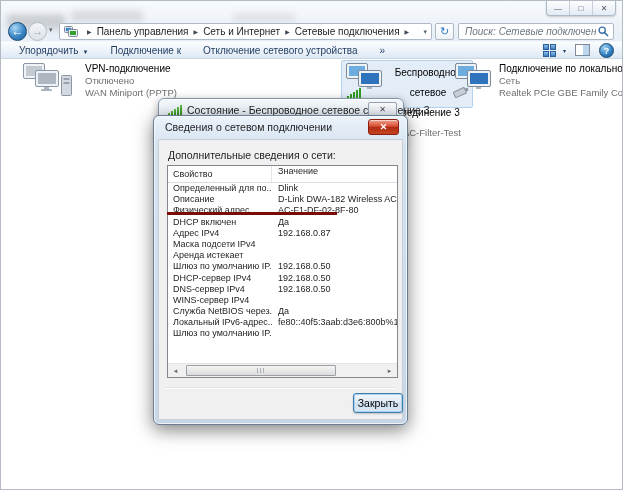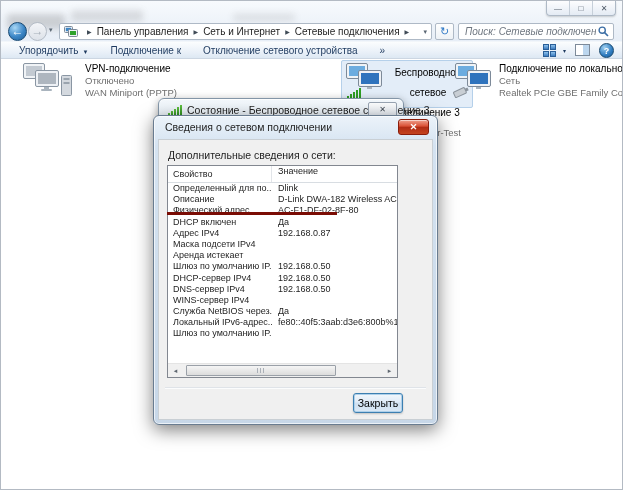--- a/index.html
+++ b/index.html
@@ -67,21 +67,21 @@
   .sigbars{display:inline-flex;align-items:flex-end;gap:1px;}
   .sigbars i{width:2px;background:linear-gradient(#5fbf3f,#2b8c1d);display:block;}
   
   .status-dlg{position:absolute;left:157px;top:97px;width:246px;height:50px;z-index:5;
     background:linear-gradient(#f3f8fc,#dce8f3);border:1px solid #8496a8;border-radius:6px 6px 0 0;
     box-shadow:0 2px 8px rgba(0,0,0,.35), inset 0 1px 0 rgba(255,255,255,.8);}
   .status-title{display:flex;align-items:center;gap:5px;padding:5px 0 0 9px;font-size:10.5px;color:#1e1e1e;white-space:nowrap;}
   .status-close{position:absolute;right:6px;top:3px;width:29px;height:15px;
     background:linear-gradient(#fbfcfd,#e7edf4);border:1px solid #98a4b2;border-radius:2px;
     font-size:8px;color:#404a55;text-align:center;line-height:13px;}
-  .dlg{position:absolute;left:152px;top:114px;width:285px;height:310px;z-index:10;
+  .dlg{position:absolute;left:152px;top:114px;width:255px;height:310px;z-index:10;
     background:linear-gradient(180deg,#ecf3fa,#d5e3f1 30px,#c7d7e8);
     border:1px solid #697c90;border-radius:6px;
     box-shadow:inset 0 0 0 1px rgba(255,255,255,.65), 0 5px 18px rgba(0,0,0,.5);padding-left:32px;}
   .dlg-title{position:absolute;left:11px;top:5px;font-size:10.5px;color:#1e1e1e;}
   .dlg-close{position:absolute;right:8px;top:3px;width:31px;height:16px;border-radius:3px;
     background:linear-gradient(#efa18e,#d94f33 45%,#b02c14 50%,#c4431f);
     border:1px solid #8a1d0b;color:#fff;font-size:9px;font-weight:bold;text-align:center;line-height:14px;
     box-shadow:inset 0 1px 0 rgba(255,255,255,.55);}
   .dlg-client{position:absolute;left:4px;right:4px;top:23px;bottom:4px;background:#f0f0f0;
     border:1px solid rgba(130,145,160,.35);}

